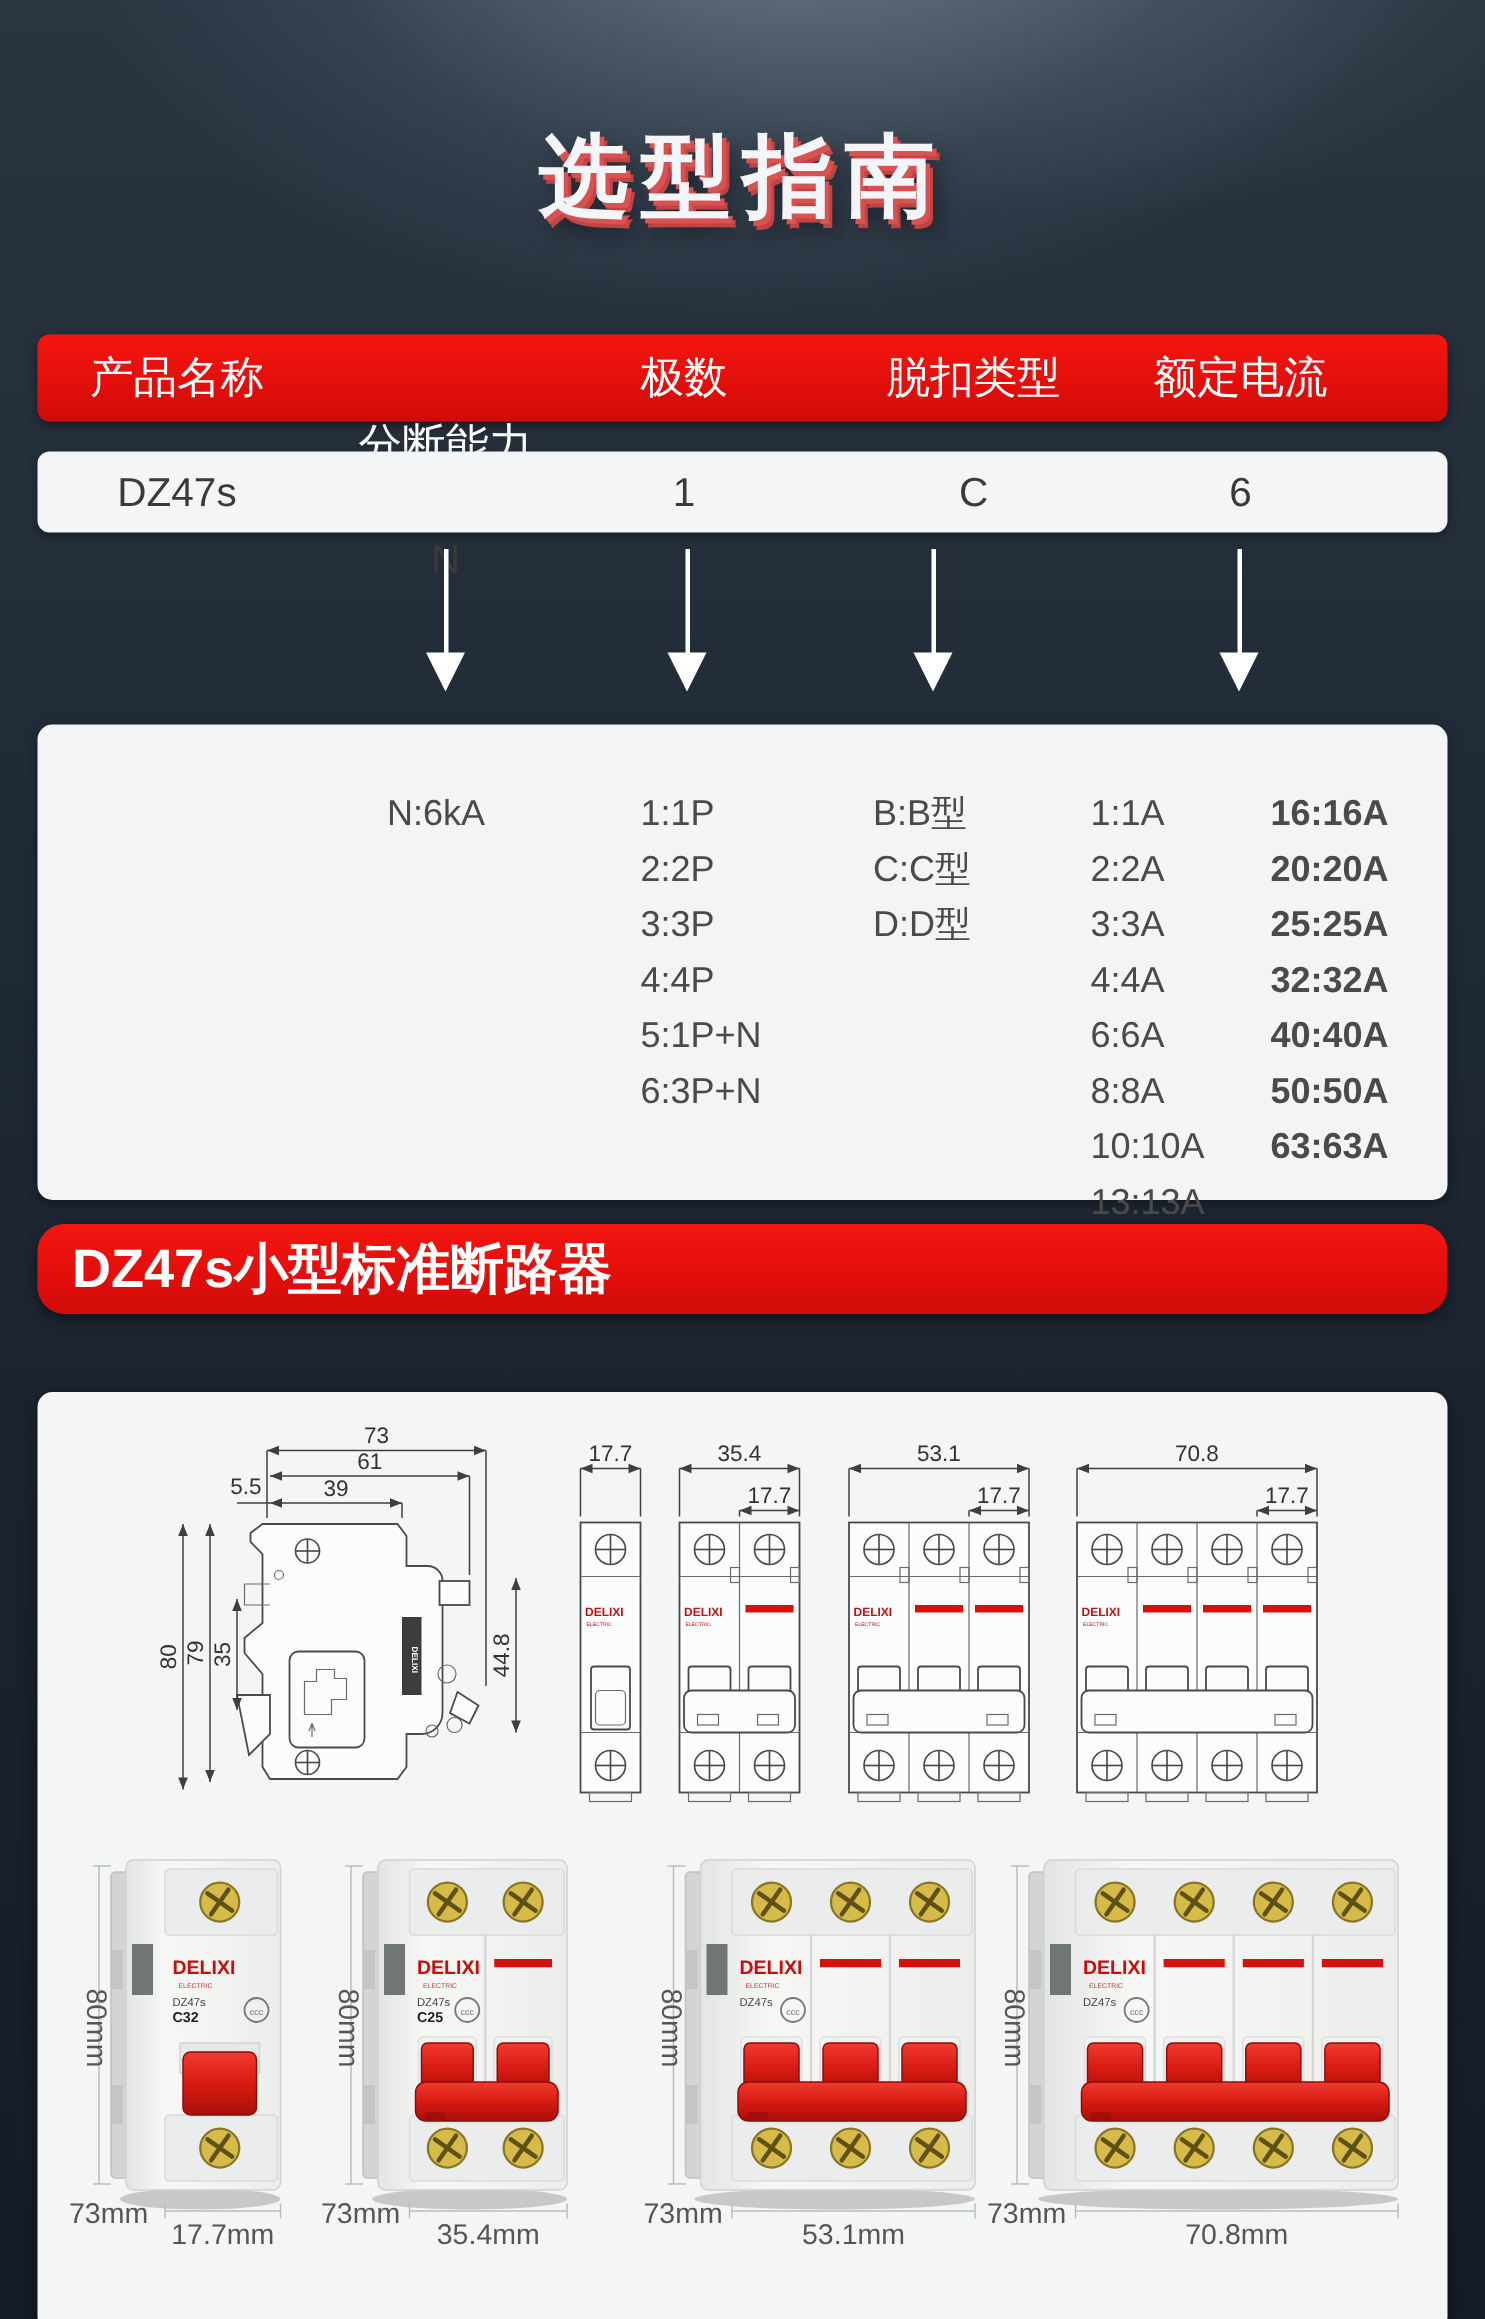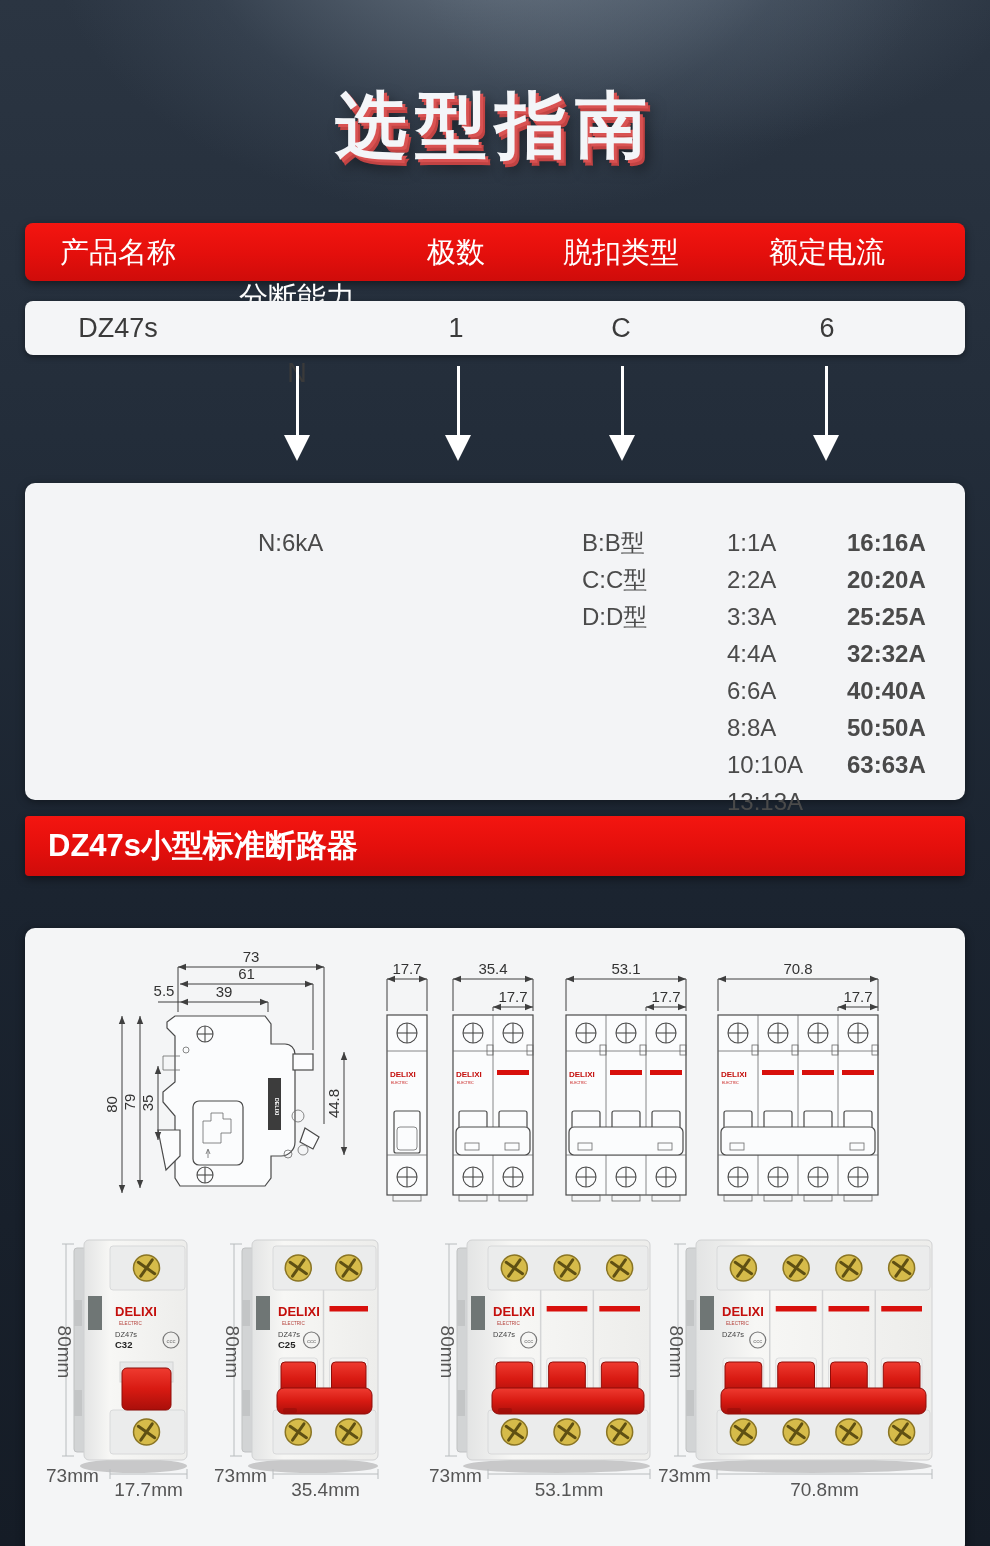--- a/index.html
+++ b/index.html
@@ -7,53 +7,53 @@
   #page{
     position:relative;width:990px;height:1546px;margin:0 auto;overflow:hidden;
     font-family:"Liberation Sans","DejaVu Sans",sans-serif;
     background:
       radial-gradient(ellipse 620px 400px at 50% -70px, rgba(165,180,195,.50), rgba(90,105,122,.22) 48%, rgba(0,0,0,0) 72%),
       radial-gradient(ellipse 480px 300px at 73% -50px, rgba(140,155,172,.28), rgba(0,0,0,0) 65%),
       linear-gradient(180deg,#2b3542 0%,#232d3a 28%,#1b2430 58%,#151c26 100%);
   }
   .main-title{
     position:absolute;left:0;top:78px;width:100%;text-align:center;
-    font-size:72px;font-weight:900;letter-spacing:8px;color:#f3f5f8;
+    font-size:60px;font-weight:900;letter-spacing:8px;color:#f3f5f8;
     text-shadow:3px 3px 0 #d95252,5px 6px 0 #c24343,7px 9px 14px rgba(0,0,0,.55);
   }
   .header-bar{
     position:absolute;left:25px;top:223px;width:940px;height:58px;border-radius:8px;
     background:linear-gradient(180deg,#f41510 0%,#e30f0c 55%,#cf0c0a 100%);
     box-shadow:0 3px 8px rgba(0,0,0,.45);
   }
   .header-bar .cell{position:absolute;top:0;height:58px;line-height:58px;transform:translateX(-50%);
     color:#fff;font-size:29px;font-weight:400;white-space:nowrap;}
   .value-row{
     position:absolute;left:25px;top:301px;width:940px;height:54px;border-radius:8px;
     background:#f4f5f7;box-shadow:0 2px 6px rgba(0,0,0,.4);
   }
   .value-row .cell{position:absolute;top:0;height:54px;line-height:54px;transform:translateX(-50%);
     color:#3a3a3a;font-size:27px;white-space:nowrap;}
-  .c1{left:93px;} .c2{left:272px;margin-top:45px;} .c3{left:431px;} .c4{left:596px;} .c5{left:802px;}
+  .c1{left:93px;} .c2{left:272px;margin-top:45px;} .c3{left:431px;} .c4{left:624px;} .c5{left:802px;}
   .down-arrow{position:absolute;top:366px;width:28px;height:96px;}
   .down-arrow .shaft{position:absolute;left:50%;top:0;width:3px;height:70px;margin-left:-1.5px;background:#fff;}
   .down-arrow .head{position:absolute;left:50%;top:69px;margin-left:-13px;width:0;height:0;
     border-left:13px solid transparent;border-right:13px solid transparent;border-top:26px solid #fff;}
   .options-panel{
     position:absolute;left:25px;top:483px;width:940px;height:317px;border-radius:10px;
     background:#f3f4f6;box-shadow:0 2px 8px rgba(0,0,0,.4);
   }
   .opt-col{position:absolute;top:17px;font-size:24px;color:#4a4a4a;line-height:37px;white-space:nowrap;margin-top:24px;}
   .col-breaking{left:233px;} .col-poles{left:402px;} .col-trip{left:557px;}
   .col-cur1{left:702px;} .col-cur2{left:822px;font-weight:bold;}
   .section-bar{
-    position:absolute;left:25px;top:816px;width:940px;height:60px;border-radius:4px;
+    position:absolute;left:25px;top:816px;width:940px;height:60px;border-radius:18px;
     background:linear-gradient(180deg,#f41510 0%,#e30f0c 55%,#cf0c0a 100%);
     box-shadow:0 3px 8px rgba(0,0,0,.45);
-    color:#fff;font-size:31px;font-weight:700;line-height:60px;padding-left:23px;
+    color:#fff;font-size:36px;font-weight:700;line-height:60px;padding-left:23px;
   }
   .content-panel{
     position:absolute;left:25px;top:928px;width:940px;height:626px;border-radius:10px;
     background:#f4f5f6;box-shadow:0 2px 10px rgba(0,0,0,.45);
   }
   .content-panel svg{position:absolute;overflow:visible;}
   svg .dim line,svg .dim polyline{stroke:#3f3f3f;stroke-width:1;fill:none;}
   svg .dim polygon{fill:#3f3f3f;}
   svg .dim text{fill:#333;font-size:15px;font-family:"Liberation Sans",sans-serif;}
   svg .out{stroke:#4a4a4a;stroke-width:1.2;fill:#fbfcfd;}
@@ -95,20 +95,28 @@
       <div class="shaft"></div>
       <div class="head"></div>
     </div>
   <div class="down-arrow" style="left:812px;">
       <div class="shaft"></div>
       <div class="head"></div>
     </div>
 
   <div class="options-panel">
     <div class="opt-col col-breaking">N:6kA</div>
+    <div class="opt-col col-poles">
+      <div>1:1P</div>
+      <div>2:2P</div>
+      <div>3:3P</div>
+      <div>4:4P</div>
+      <div>5:1P+N</div>
+      <div>6:3P+N</div>
+    </div>
     <div class="opt-col col-trip">
       <div>B:B型</div>
       <div>C:C型</div>
       <div>D:D型</div>
     </div>
     <div class="opt-col col-cur1">
       <div>1:1A</div>
       <div>2:2A</div>
       <div>3:3A</div>
       <div>4:4A</div>

